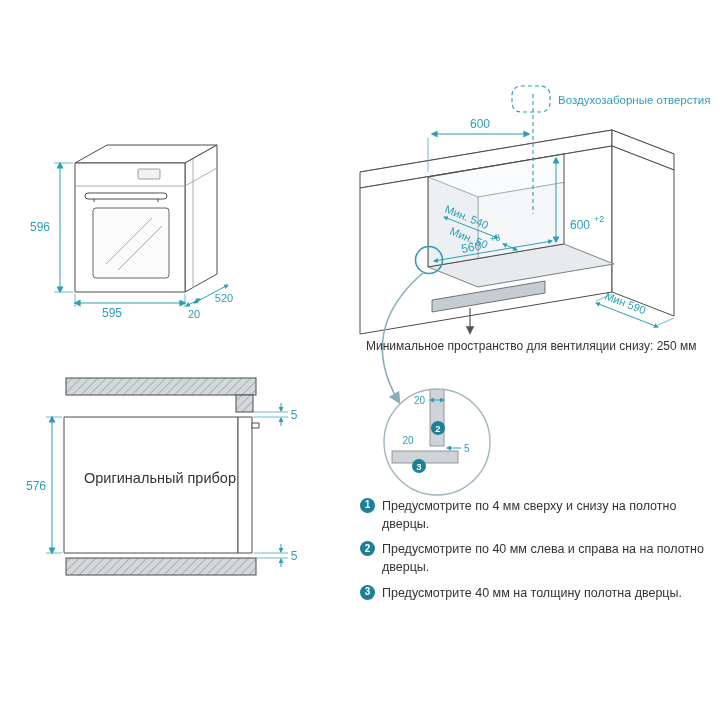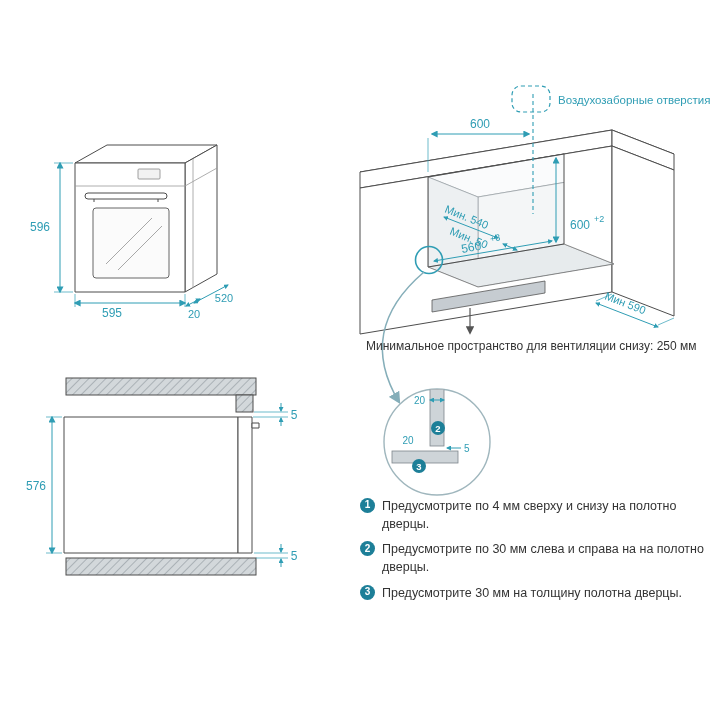--- a/index.html
+++ b/index.html
@@ -184,31 +184,32 @@
     <circle cx="438" cy="428" r="7" fill="#1d7f98"></circle>
     <text x="438" y="431.5" text-anchor="middle" fill="#fff" font-size="9.5" font-weight="bold">2</text>
     <text class="dtxtxs" x="408" y="444" text-anchor="middle">20</text>
     <circle cx="419" cy="466" r="7" fill="#1d7f98"></circle>
     <text x="419" y="469.5" text-anchor="middle" fill="#fff" font-size="9.5" font-weight="bold">3</text>
     <line class="dim" x1="461" y1="448" x2="447" y2="448" marker-end="url(#arrS)"></line>
     <text class="dtxtxs" x="464" y="452">5</text>
   </g>
 </svg>
 
+<div class="overlay device-label">Оригинальный прибор</div>
 
 <div class="overlay vent-note">Минимальное пространство для вентиляции снизу: 250 мм</div>
 
 <div class="overlay notes">
   <div class="note-row">
     <span class="note-badge">1</span>
     <span>Предусмотрите по 4 мм сверху и снизу на полотно дверцы.</span>
   </div>
   <div class="note-row">
     <span class="note-badge">2</span>
-    <span>Предусмотрите по 30 мм слева и справа на на полотно дверцы.</span>
+    <span>Предусмотрите по 40 мм слева и справа на на полотно дверцы.</span>
   </div>
   <div class="note-row">
     <span class="note-badge">3</span>
-    <span>Предусмотрите 30 мм на толщину полотна дверцы.</span>
+    <span>Предусмотрите 40 мм на толщину полотна дверцы.</span>
   </div>
 </div>
 
 </div>
 
 </body></html>

